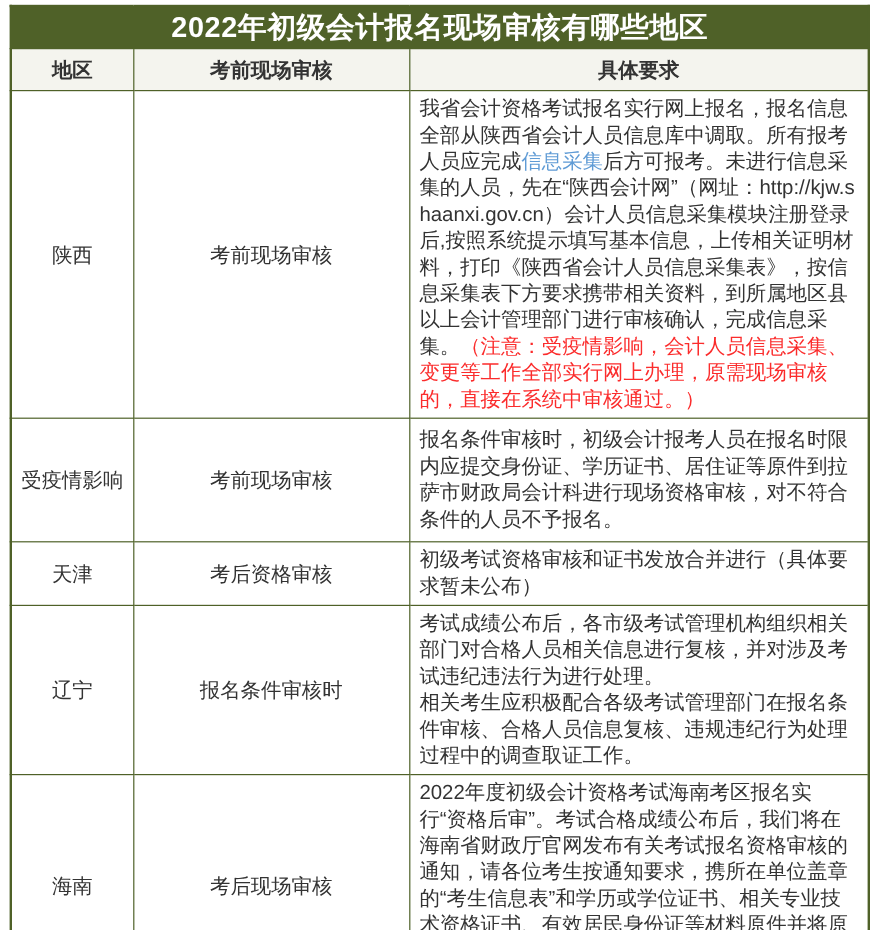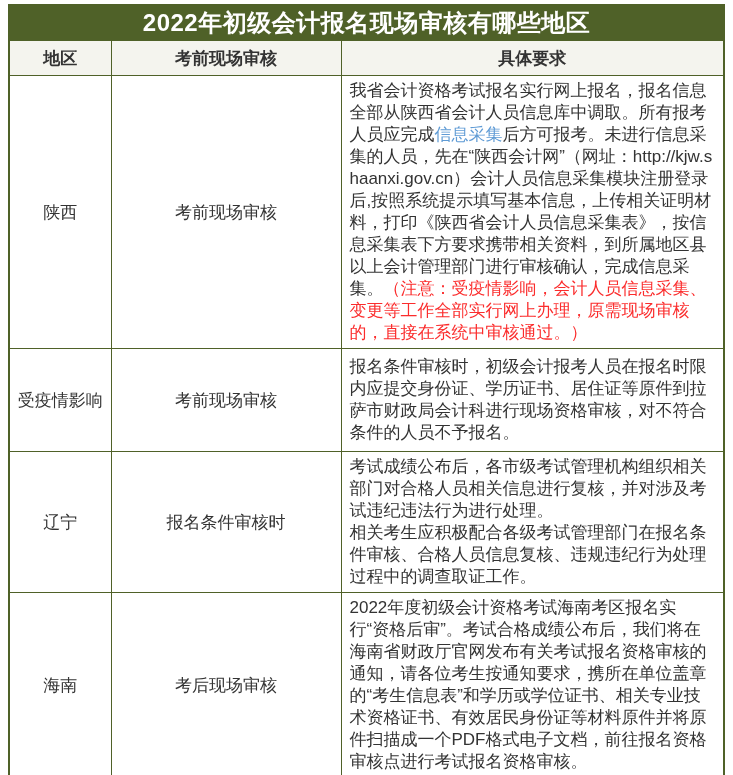--- a/index.html
+++ b/index.html
@@ -99,20 +99,25 @@
           <td class="region-cell">陕西</td>
           <td class="method-cell red">考前现场审核</td>
           <td class="detail-cell"><span>我省会计资格考试报名实行网上报名，报名信息全部从陕西省会计人员信息库中调取。所有报考人员应完成</span><span class="link">信息采集</span><span>后方可报考。未进行信息采集的人员，先在“陕西会计网”（网址：http://kjw.shaanxi.gov.cn）会计人员信息采集模块注册登录后,按照系统提示填写基本信息，上传相关证明材料，打印《陕西省会计人员信息采集表》，按信息采集表下方要求携带相关资料，到所属地区县以上会计管理部门进行审核确认，完成信息采集。</span><span class="red">（注意：受疫情影响，会计人员信息采集、变更等工作全部实行网上办理，原需现场审核的，直接在系统中审核通过。）</span></td>
         </tr>
         <tr>
           <td class="region-cell">受疫情影响</td>
           <td class="method-cell red">考前现场审核</td>
           <td class="detail-cell"><span>报名条件审核时，初级会计报考人员在报名时限内应提交身份证、学历证书、居住证等原件到拉萨市财政局会计科进行现场资格审核，对不符合条件的人员不予报名。</span></td>
         </tr>
         <tr>
+          <td class="region-cell">天津</td>
+          <td class="method-cell">考后资格审核</td>
+          <td class="detail-cell"><span>初级考试资格审核和证书发放合并进行（具体要求暂未公布）</span></td>
+        </tr>
+        <tr>
           <td class="region-cell">辽宁</td>
           <td class="method-cell">报名条件审核时</td>
           <td class="detail-cell"><span>考试成绩公布后，各市级考试管理机构组织相关部门对合格人员相关信息进行复核，并对涉及考试违纪违法行为进行处理。
 相关考生应积极配合各级考试管理部门在报名条件审核、合格人员信息复核、违规违纪行为处理过程中的调查取证工作。</span></td>
         </tr>
         <tr>
           <td class="region-cell">海南</td>
           <td class="method-cell">考后现场审核</td>
           <td class="detail-cell"><span>2022年度初级会计资格考试海南考区报名实行“资格后审”。考试合格成绩公布后，我们将在海南省财政厅官网发布有关考试报名资格审核的通知，请各位考生按通知要求，携所在单位盖章的“考生信息表”和学历或学位证书、相关专业技术资格证书、有效居民身份证等材料原件并将原件扫描成一个PDF格式电子文档，前往报名资格审核点进行考试报名资格审核。</span></td>
         </tr>

